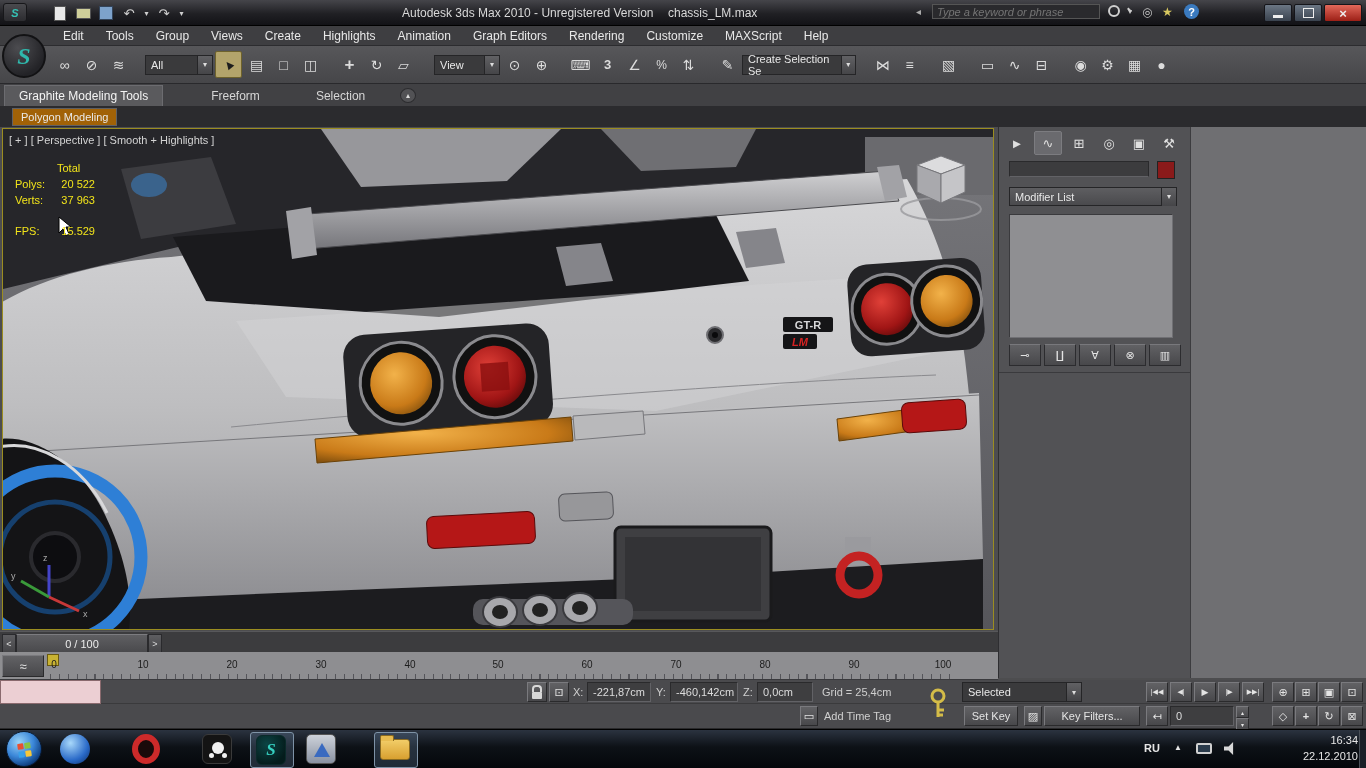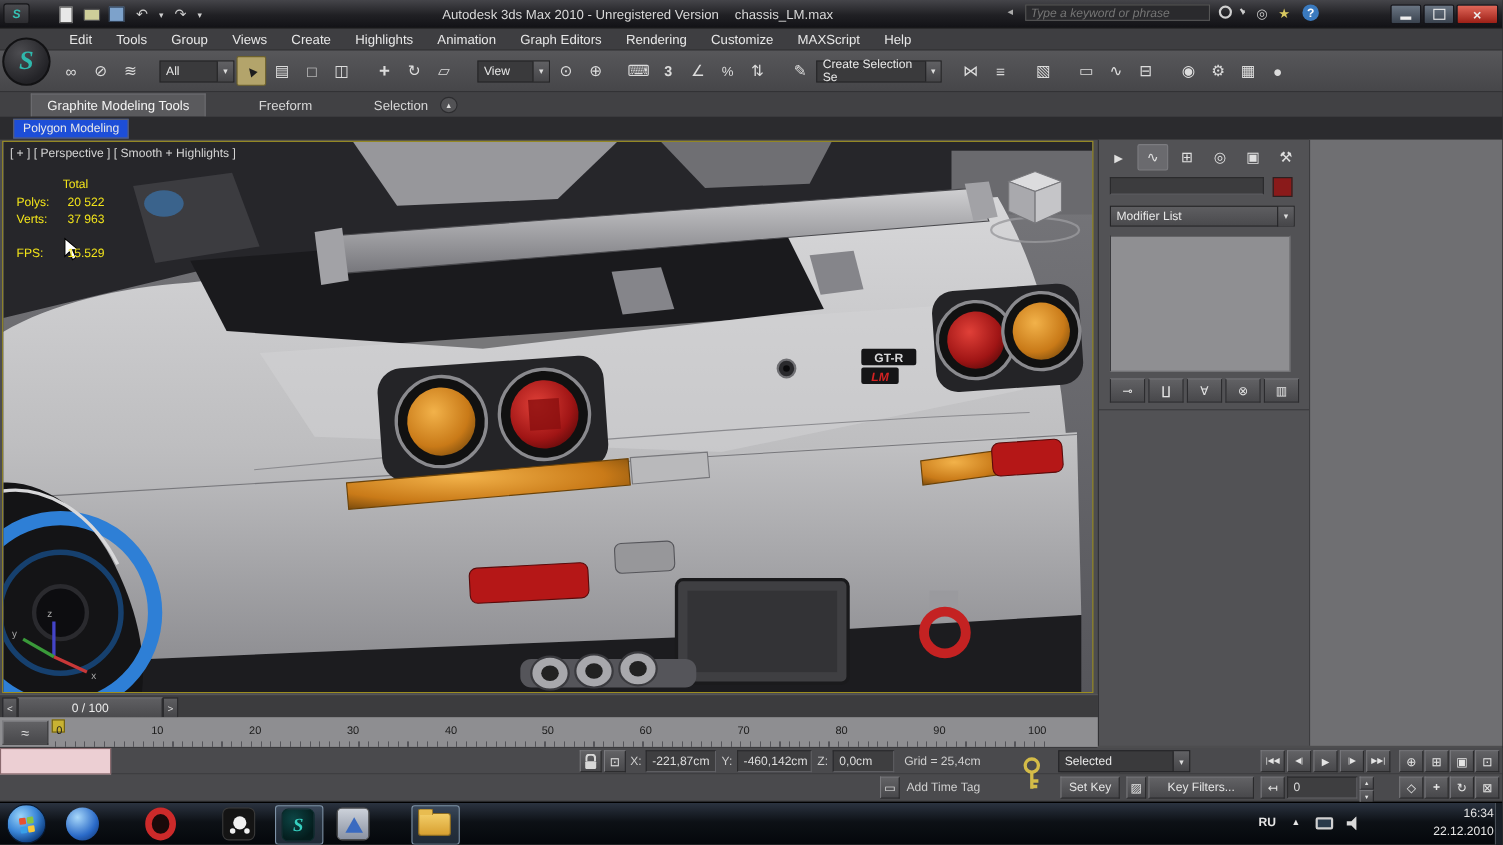--- a/index.html
+++ b/index.html
@@ -18,25 +18,25 @@
   .mitem{padding:0 11px;color:#e8e8e8;font-size:12px;line-height:20px;}
   
   #maintoolbar{left:0;top:46px;width:1366px;height:38px;background:linear-gradient(#57575a,#464649);border-bottom:1px solid #29292c;display:flex;align-items:center;padding-left:52px;gap:2px;}
   .tico{width:25px;height:25px;display:flex;align-items:center;justify-content:center;color:#dcdcdc;font-size:14px;border-radius:2px;flex:0 0 auto;}
   .tico.pressed{background:#b3a46b;color:#1d1d1d;border:1px solid #6e622c;}
   .selarrow{display:inline-block;transform:rotate(-40deg);font-size:13px;}
   .gap{margin-left:12px;}
   .dd{display:flex;align-items:center;height:20px;background:#3a3a3c;border:1px solid #252527;color:#e8e8e8;font-size:11px;padding-left:5px;flex:0 0 auto;box-sizing:border-box;}
   .dd .caret{margin-left:auto;width:14px;height:18px;background:linear-gradient(#616164,#454548);display:flex;align-items:center;justify-content:center;font-size:8px;color:#ddd;border-left:1px solid #252527;}
   
-  #ribbontabs{left:0;top:84px;width:1366px;height:22px;background:#414144;display:flex;align-items:flex-end;padding-left:28px;}
+  #ribbontabs{left:0;top:84px;width:1366px;height:22px;background:#414144;display:flex;align-items:flex-end;padding-left:4px;}
   .rtab{font-size:12px;color:#d6d6d6;padding:3px 14px;}
   .rtab.active{background:#5a5a5d;border:1px solid #6c6c70;border-bottom:none;color:#f4f4f4;}
   #ribbonstrip{left:0;top:106px;width:1366px;height:21px;background:#2b2b2e;}
-  .chip{position:absolute;left:12px;top:2px;height:16px;background:#1d4ed8;border:1px solid #606063;color:#e9e9e9;font-size:11px;display:flex;align-items:center;padding:0 8px;}
+  .chip{position:absolute;left:12px;top:2px;height:16px;background:#a16207;border:1px solid #606063;color:#e9e9e9;font-size:11px;display:flex;align-items:center;padding:0 8px;}
   
   #viewport{left:2px;top:128px;width:992px;height:502px;border:1px solid #9b8d20;background:#555;overflow:hidden;}
   .hud{position:absolute;font-size:11px;color:#f2e41a;white-space:pre;}
   .hudlabel{position:absolute;font-size:11px;color:#d4d4d4;white-space:pre;}
   svg text{font-family:"Liberation Sans","DejaVu Sans",sans-serif;}
   
   #cmdpanel{left:998px;top:127px;width:192px;height:551px;background:#525255;border-left:1px solid #2e2e31;}
   .ctab{width:26px;height:22px;display:flex;align-items:center;justify-content:center;color:#e0e0e0;font-size:13px;border-radius:2px;}
   .ctab.active{background:#6a6a6e;border:1px solid #7c7c80;}
   .stackbox{background:#8f8f92;border:1px solid #3a3a3d;border-bottom-color:#707074;border-right-color:#707074;}

